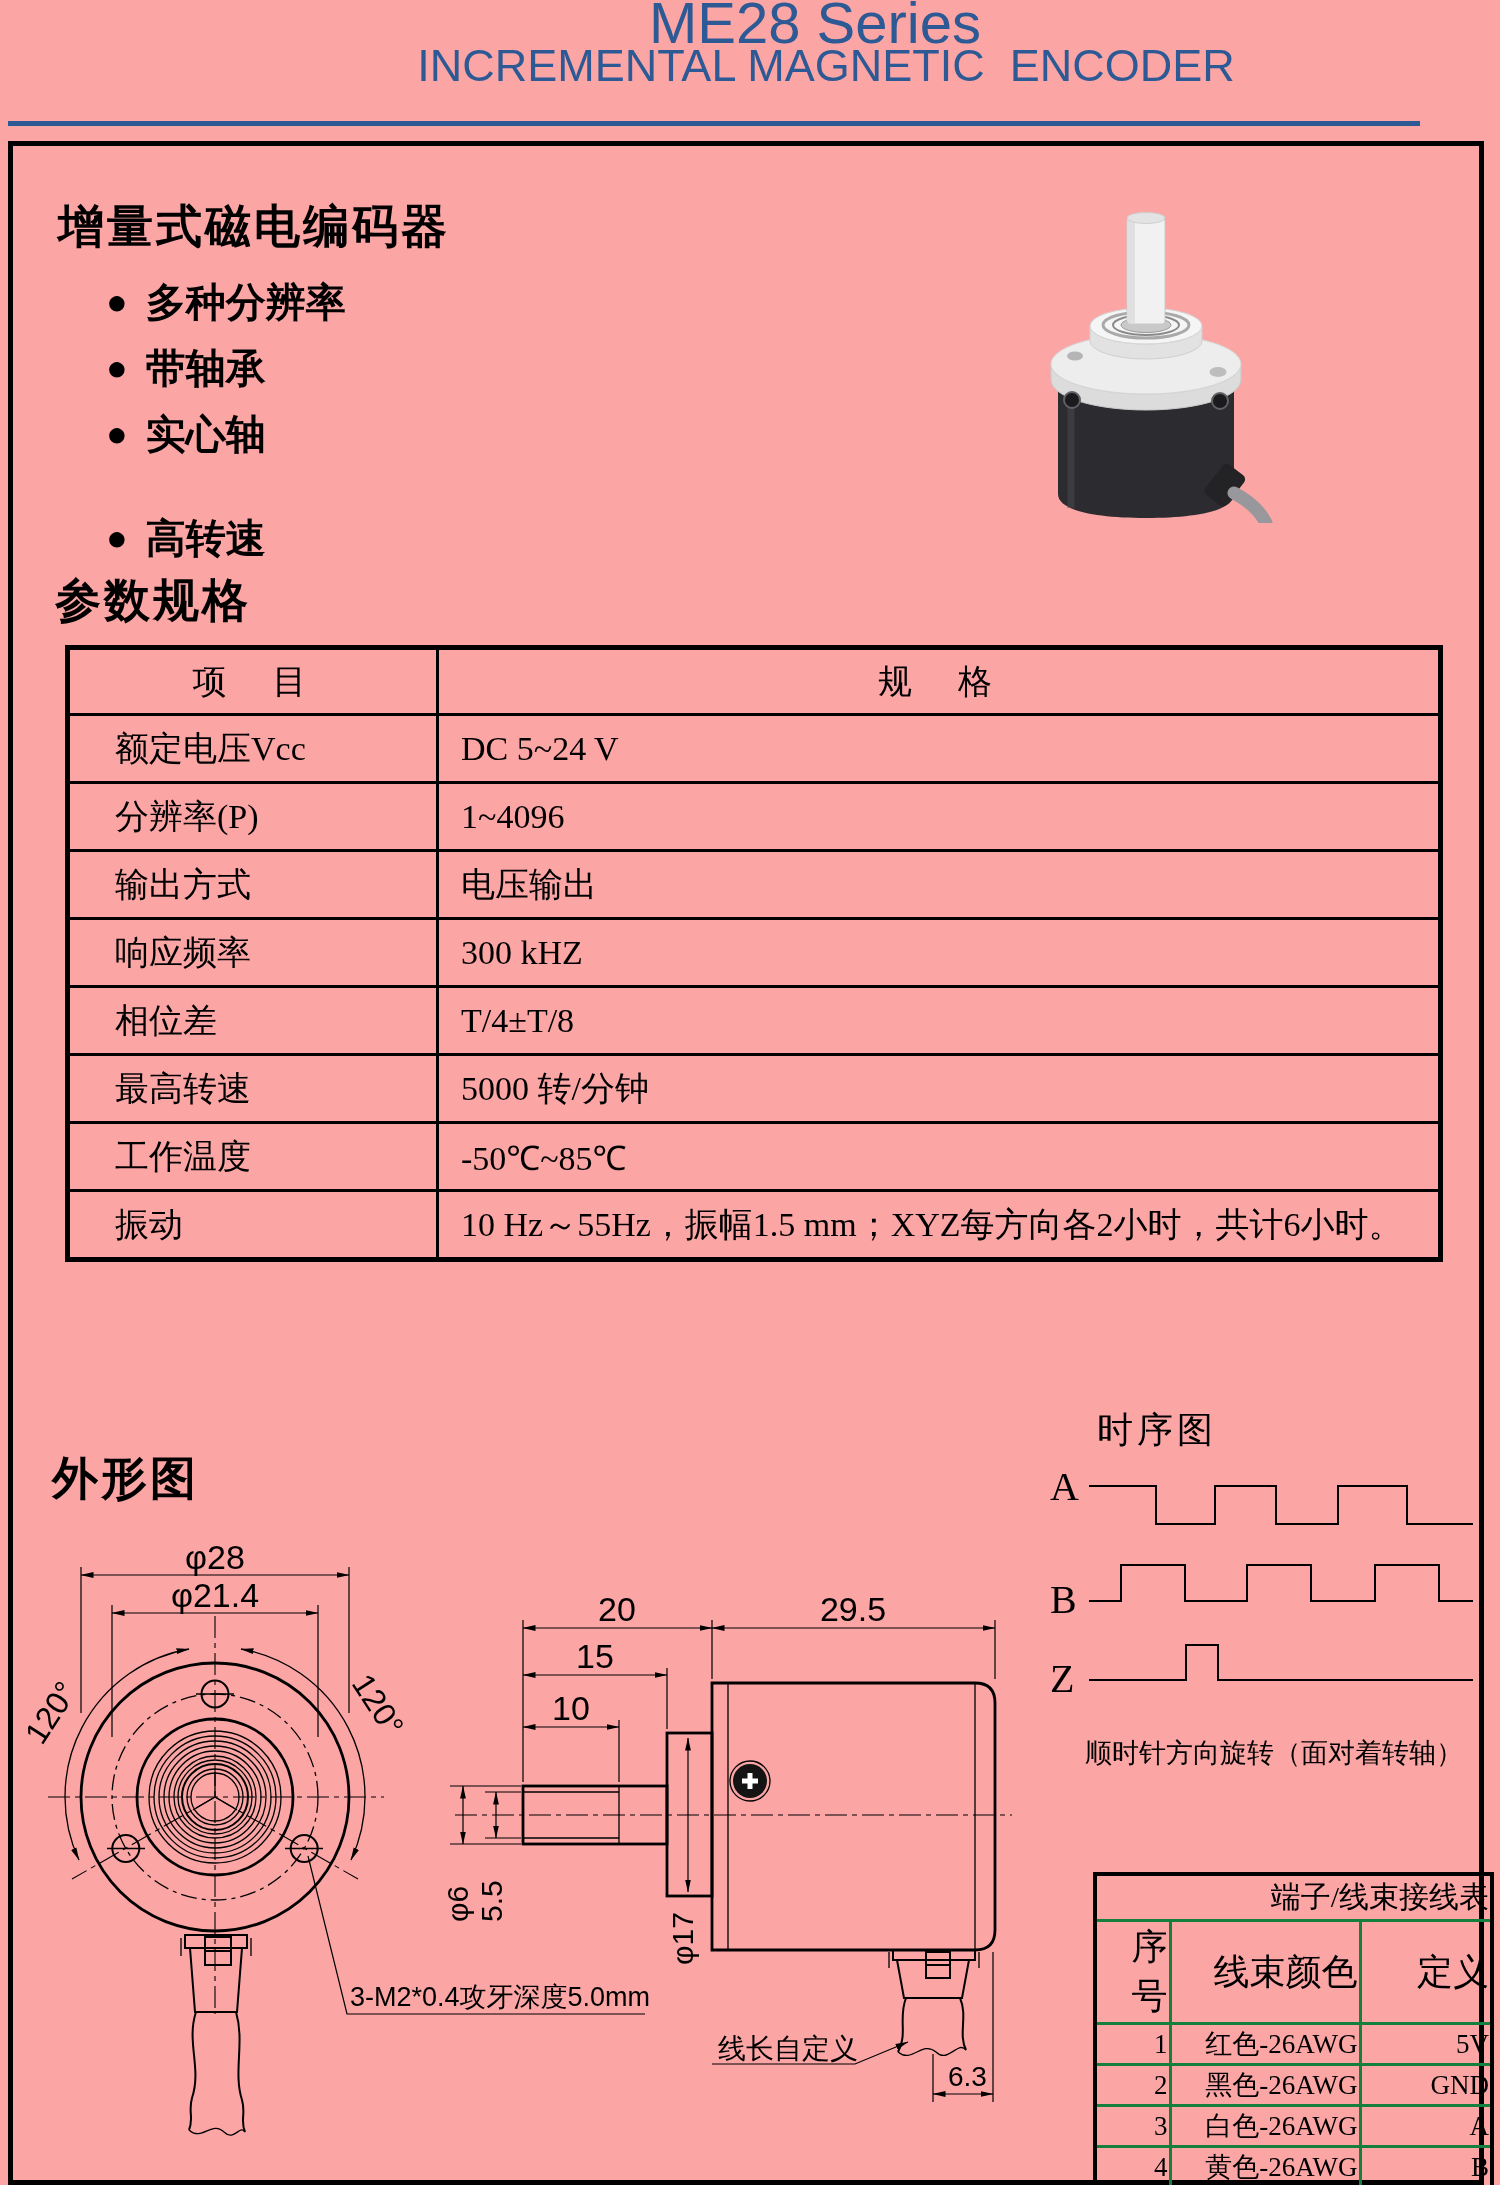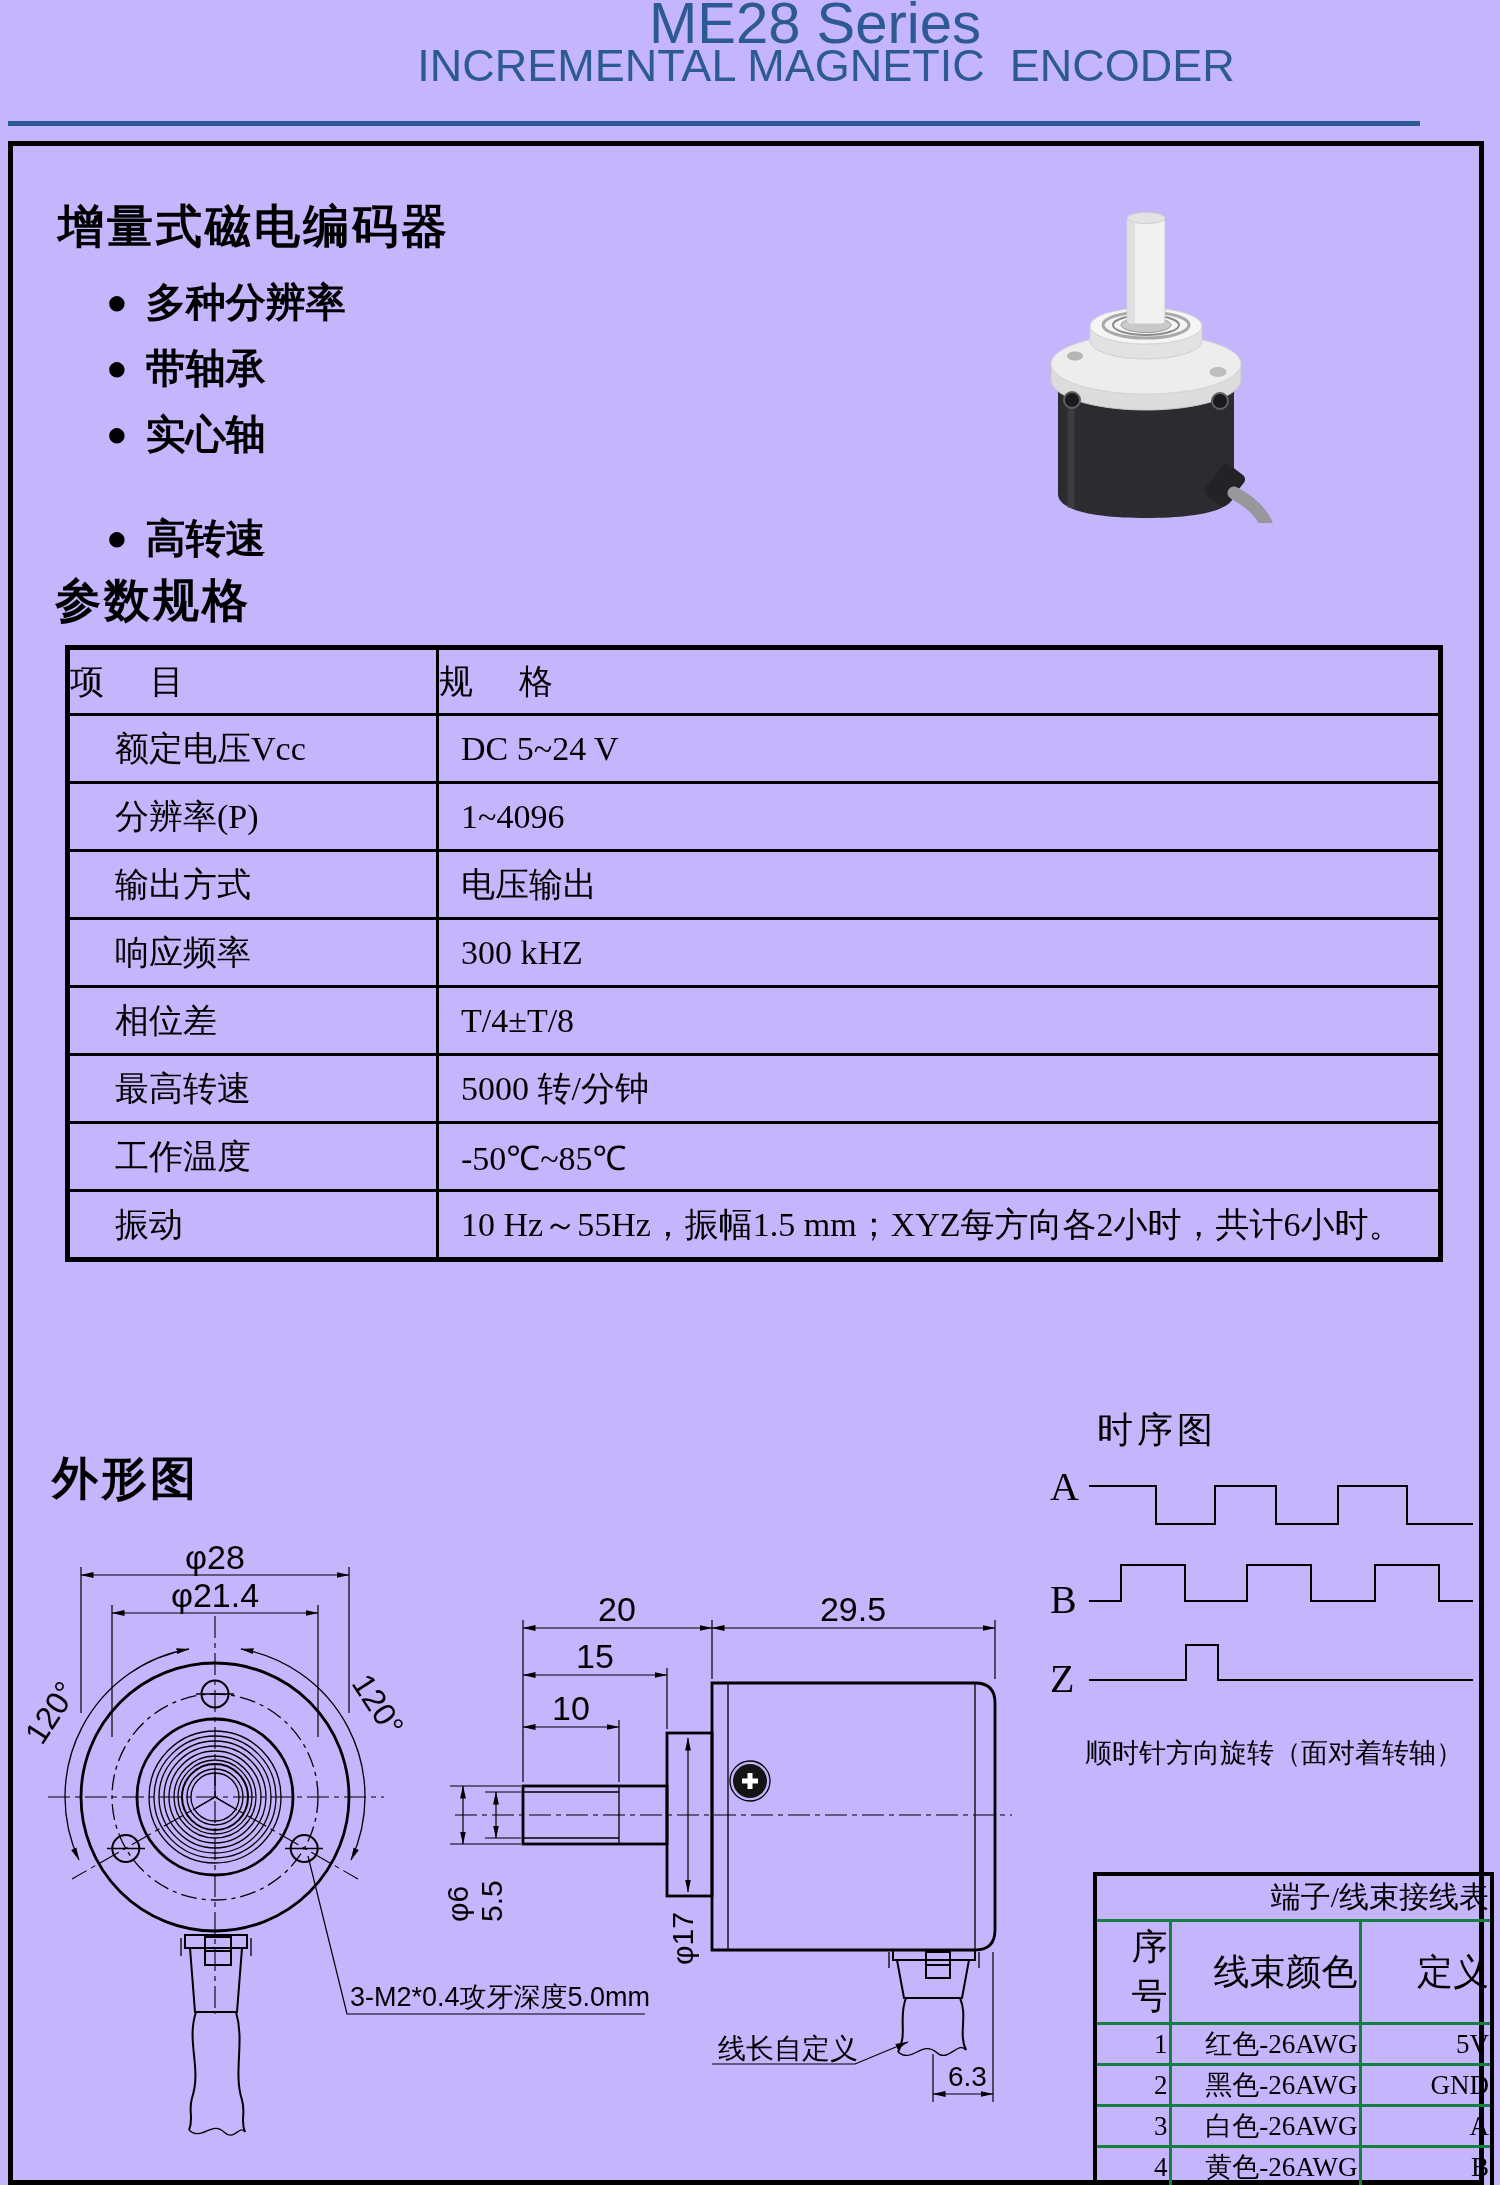--- a/index.html
+++ b/index.html
@@ -1,37 +1,37 @@
 <!DOCTYPE html>
 <html><head>
 <meta charset="utf-8">
 <style>
   html,body{margin:0;padding:0;background:#fff;}
-  .page{position:relative;width:1500px;height:2185px;background:#c4b5fd;overflow:hidden;
+  .page{position:relative;width:1500px;height:2185px;background:#fca5a5;overflow:hidden;
         font-family:"Liberation Sans",sans-serif;color:#000;}
   .abs{position:absolute;}
   
   .doc-title{left:65px;top:-6px;width:1500px;text-align:center;
              font-size:58px;line-height:58px;font-weight:500;color:#2d5a94;}
   .doc-subtitle{left:76px;top:42px;width:1500px;text-align:center;
              font-size:45px;line-height:48px;font-weight:500;color:#2d5a94;white-space:pre;}
   .blue-rule{left:8px;top:121px;width:1412px;height:5px;background:#2d5a94;}
   .frame{left:8px;top:141px;width:1476px;height:2044px;border:5px solid #000;box-sizing:border-box;}
   
   .h1{font-size:46px;font-weight:bold;letter-spacing:3px;line-height:52px;}
   .bullet{left:106px;font-size:40px;line-height:48px;font-weight:600;}
   .bullet::before{content:"●";font-size:36px;margin-right:18px;vertical-align:2px;}
   
   table{border-collapse:collapse;table-layout:fixed;}
   .spec-table{left:65px;top:645px;width:1378px;border:5px solid #000;
               font-family:"Liberation Serif","Liberation Sans",serif;}
   .spec-table td{border:3px solid #000;font-size:34px;vertical-align:middle;}
   .spec-table td.item{padding-left:45px;height:63px;}
   .spec-table td.value{padding-left:22px;}
-  .spec-table tr.head td{text-align:left;height:61px;letter-spacing:6px;padding-left:0;font-family:Liberation Serif, serif;}
+  .spec-table tr.head td{text-align:center;height:61px;letter-spacing:6px;padding-left:0;font-family:Liberation Serif, serif;}
   
   .wire-table{left:1093px;top:1872px;width:397px;border:4px solid #000;
               font-family:"Liberation Serif","Liberation Sans",serif;}
   .wire-table td{border:3px solid #15803d;font-size:27px;text-align:right;vertical-align:middle;height:31px;}
   .wire-table tr.title td{font-size:30px;height:38px;}
   .wire-table tr.head td{font-size:36px;height:33px;}
   
   .drawing{left:0;top:1400px;width:1500px;height:785px;}
   .photo{left:985px;top:178px;width:300px;height:345px;}
   svg .thick{stroke:#000;stroke-width:2.8;fill:none;}

